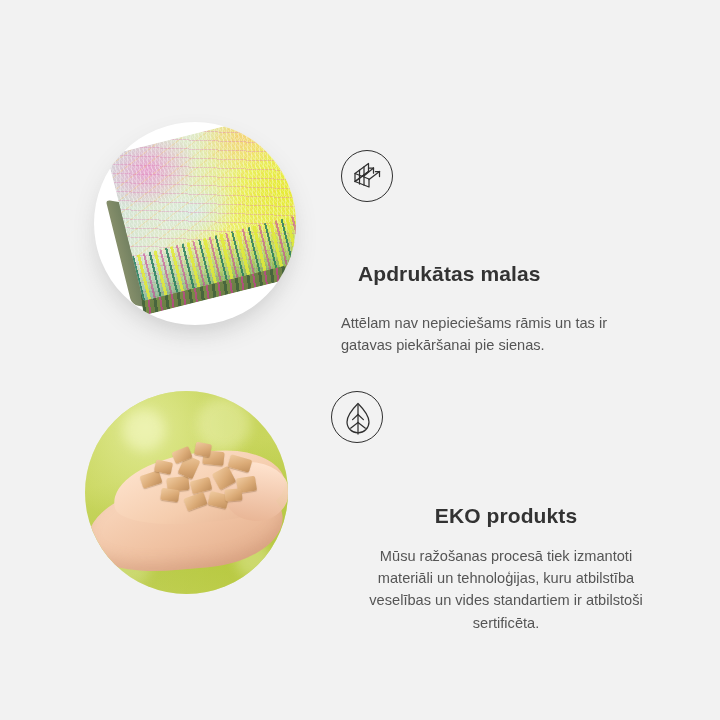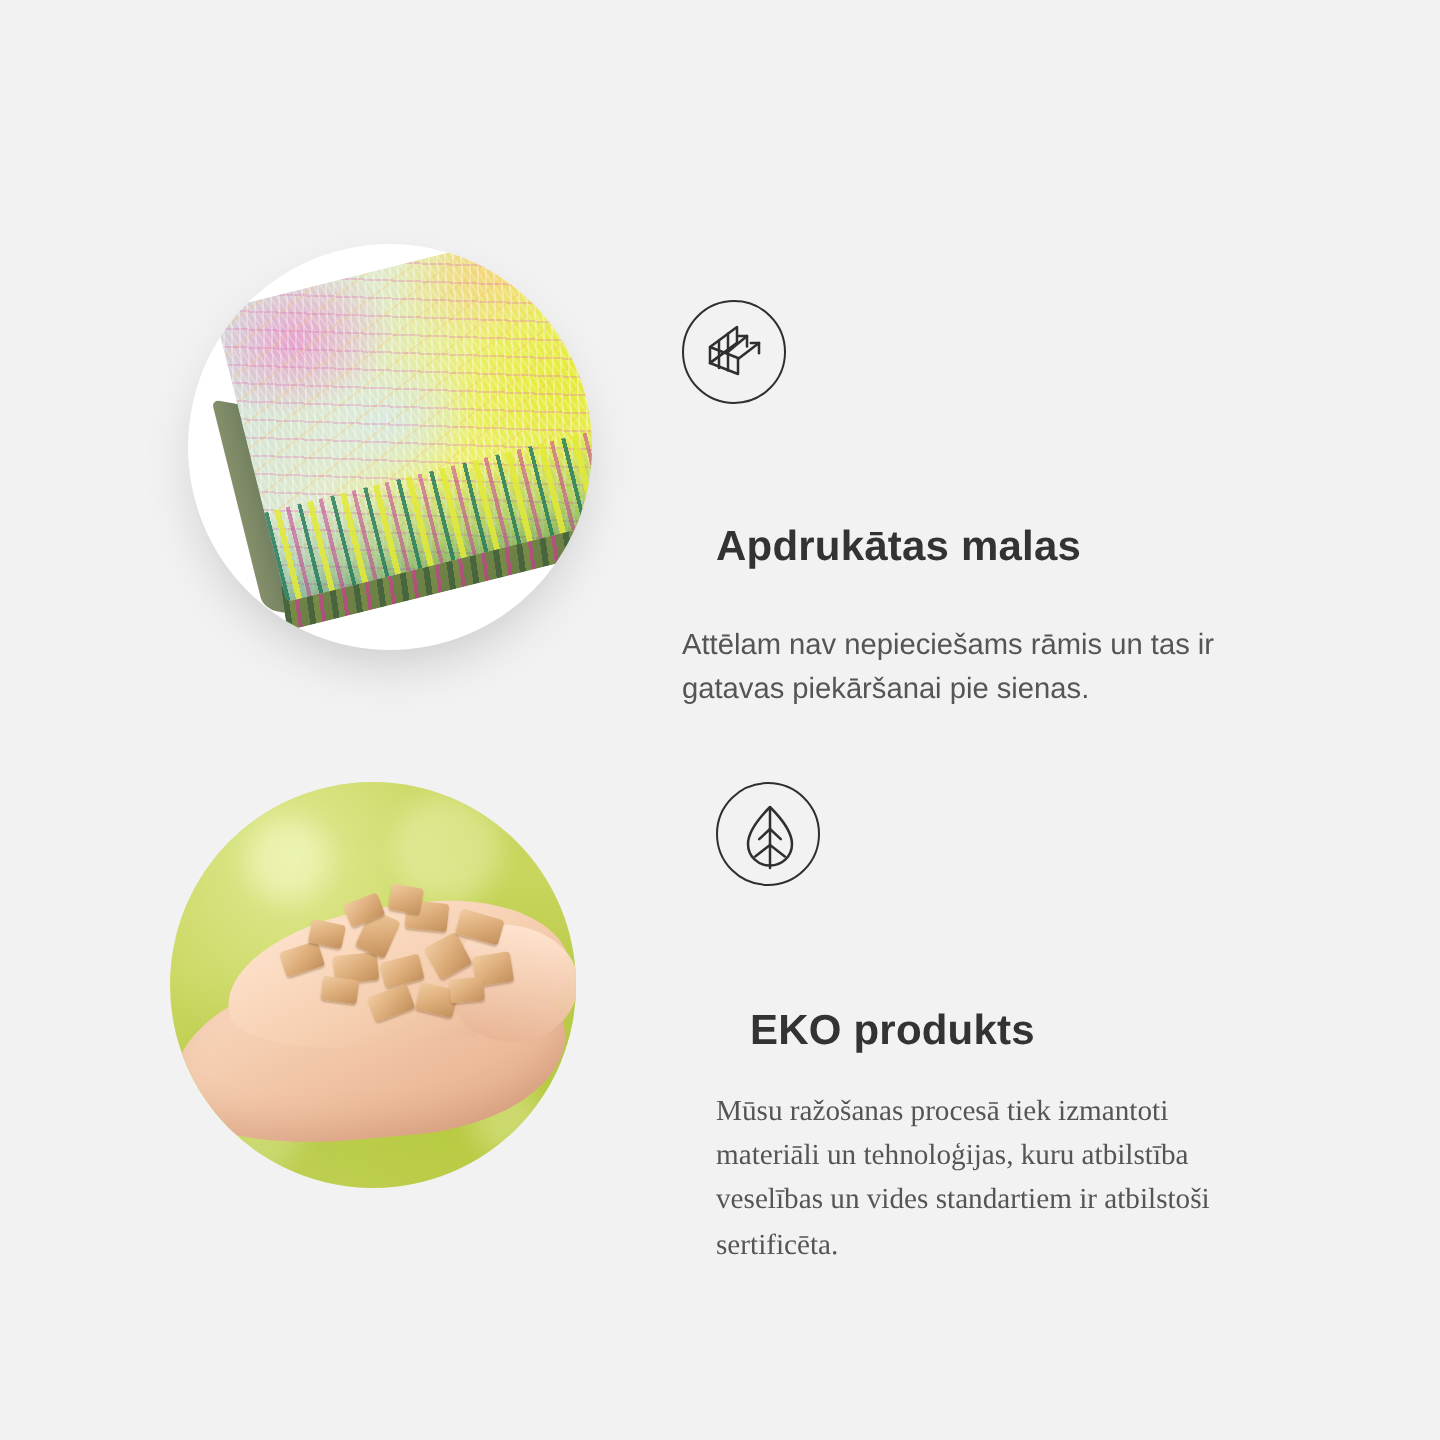--- a/index.html
+++ b/index.html
@@ -76,23 +76,23 @@
   #feature-print-edges .media-wrap  { left: 94px;  top: 122px; width: 202px; height: 203px; }
   #feature-print-edges .media-shadow{ left: 6px;  top: 8px;  width: 190px; height: 190px; }
   #feature-print-edges .media-circle{ left: 0;    top: 0;    width: 202px; height: 203px; background:#ffffff; }
   #feature-print-edges .text-col    { left: 341px; top: 150px; width: 350px; }
   #feature-print-edges .feature-title { margin-top: 60px; }
   #feature-print-edges .feature-desc  { margin-top: 26px; }
 
   
   #feature-eko .media-wrap  { left: 85px;  top: 391px; width: 203px; height: 203px; }
   #feature-eko .media-circle{ left: 0; top: 0; width: 203px; height: 203px; }
-  #feature-eko .text-col    { left: 358px; top: 391px; width: 350px; }
+  #feature-eko .text-col    { left: 331px; top: 391px; width: 350px; text-align: center; }
   #feature-eko .feature-title { margin-top: 61px; }
-  #feature-eko .feature-desc  { margin-top: 3px; font-family: Liberation Serif, serif; }
+  #feature-eko .feature-desc  { margin-top: 3px; }
 
   
   .canvas-art {
     position: absolute;
     left: 8px;
     top: -16px;
     width: 218px;
     height: 214px;
     transform: rotate(-14deg);
     transform-origin: 50% 50%;

